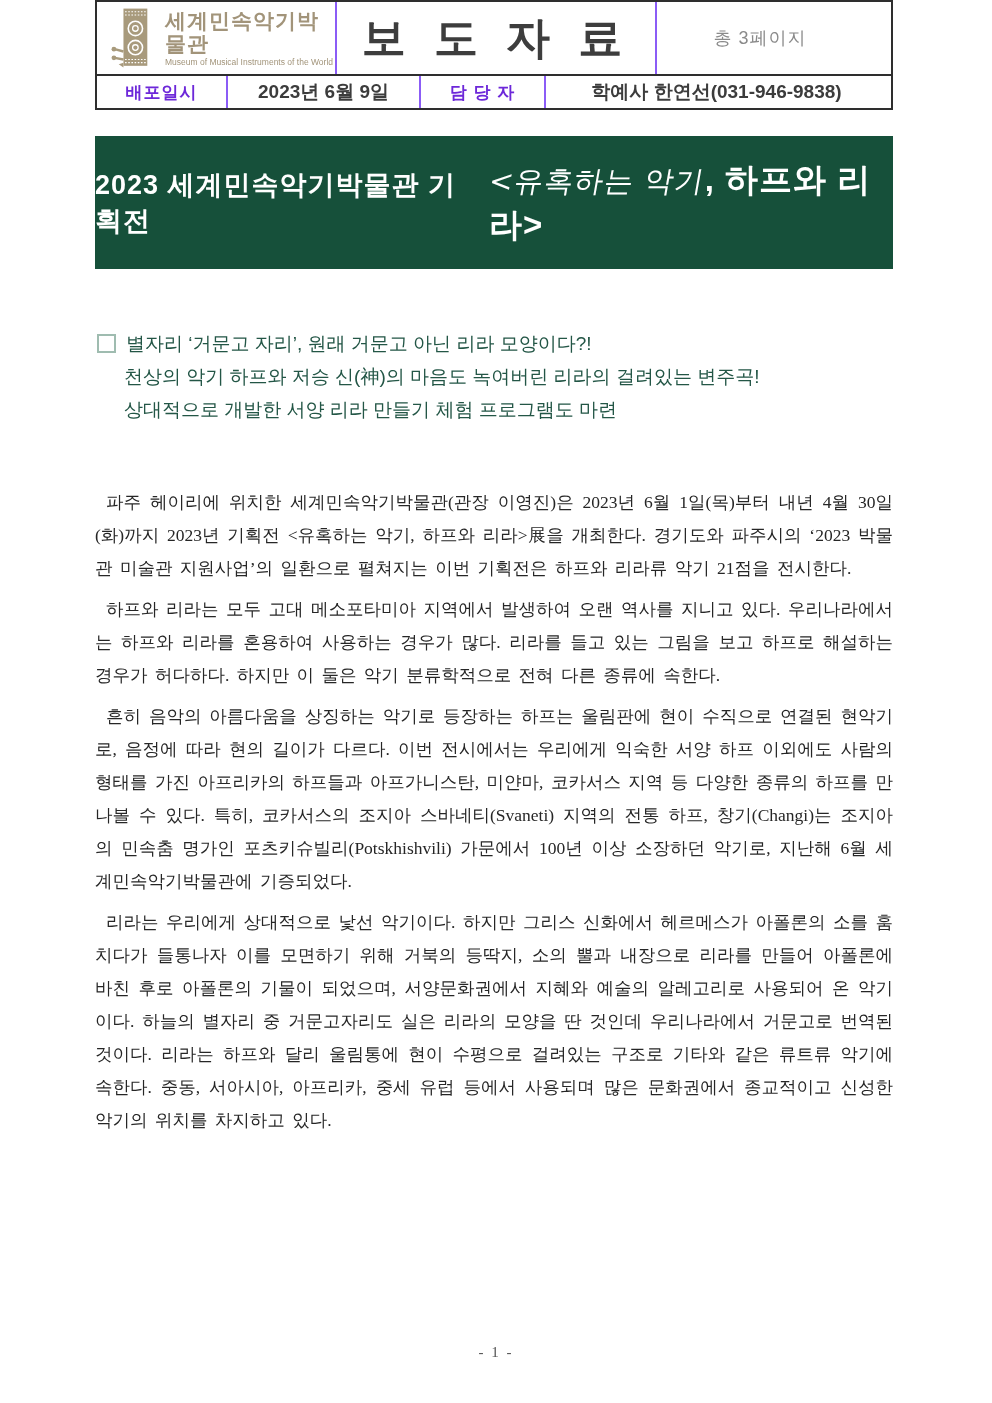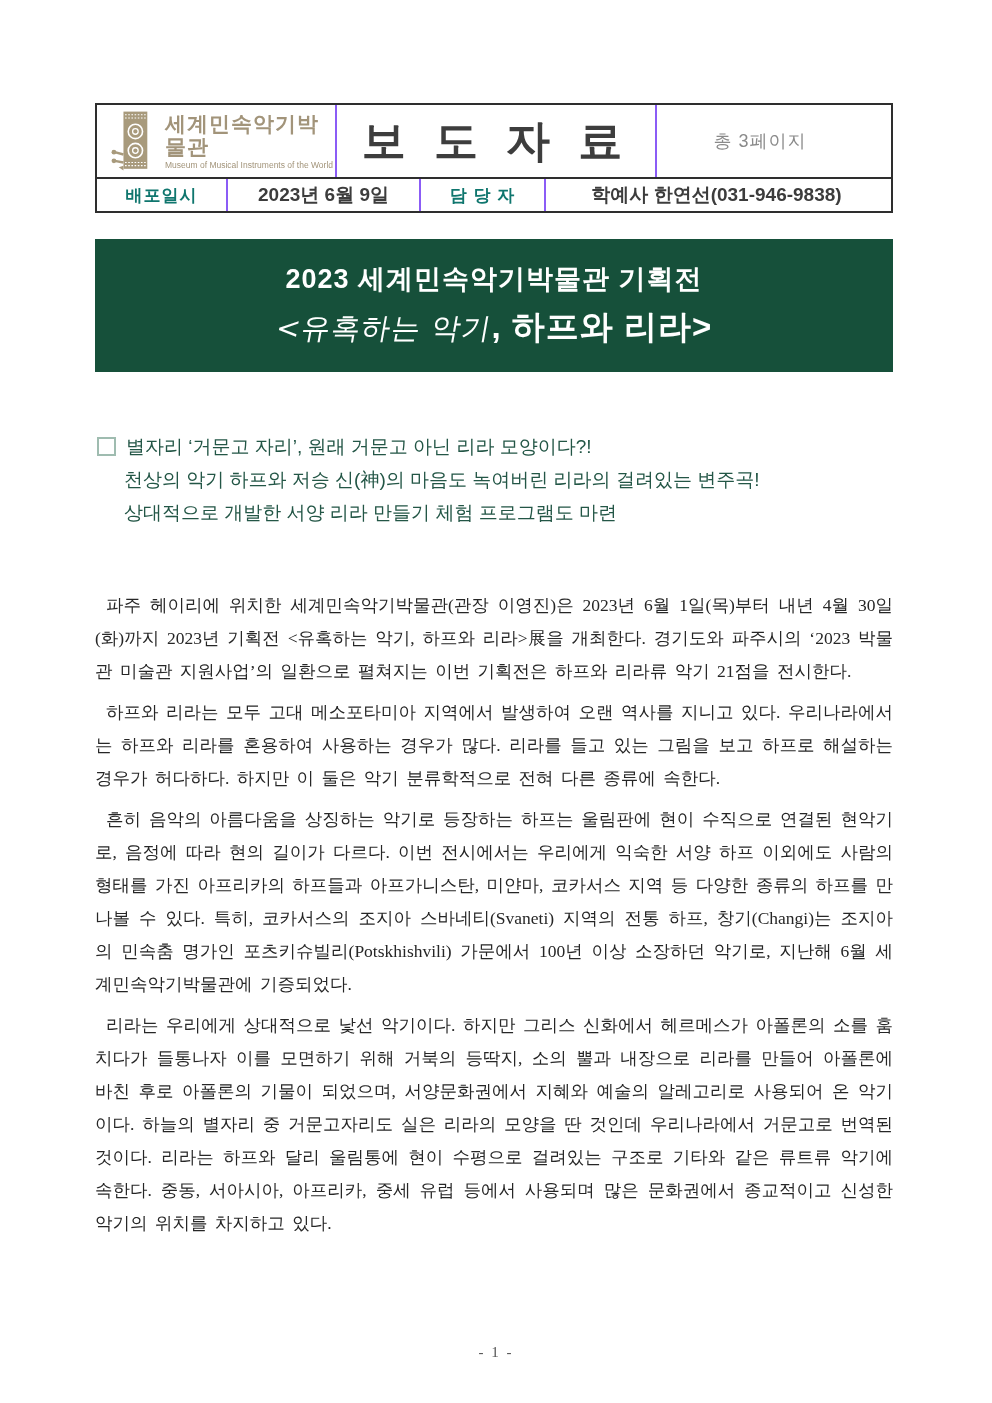--- a/index.html
+++ b/index.html
@@ -10,21 +10,20 @@
     margin: 0 auto;
     background: #ffffff;
     font-family: "Liberation Sans", "DejaVu Sans", sans-serif;
     color: #262626;
     overflow: hidden;
   }
   .content { position: absolute; left: 95px; top: 0; width: 798px; }
 
   
   .hdr-table {
-    margin-top: 103px;
     border: 2px solid #2e2e2e;
     box-sizing: border-box;
     width: 798px;
   }
   .hdr-row { display: flex; }
   .hdr-row-top { height: 72px; }
   .hdr-row-bottom { height: 32px; border-top: 2px solid #2e2e2e; }
   .hdr-cell {
     display: flex; align-items: center; justify-content: center;
     box-sizing: border-box;
@@ -35,36 +34,36 @@
   .cell-pages { width: 208px; }
   .doc-type {
     font-size: 44px; font-weight: bold; color: #3d3d3d;
     letter-spacing: 8px; white-space: nowrap;
   }
   .total-pages { font-size: 18px; color: #8a8a8a; letter-spacing: 1px; }
   .cell-release-label { width: 129px; }
   .cell-release-date { width: 193px; }
   .cell-manager-label { width: 125px; }
   .cell-manager-value { width: 343px; }
-  .hdr-label { font-size: 17px; font-weight: bold; color: #0f766e; letter-spacing: 1px; }
+  .hdr-label { font-size: 17px; font-weight: bold; color: #6d28d9; letter-spacing: 1px; }
   .hdr-value { font-size: 19px; font-weight: bold; color: #3c3c3c; }
 
   
   .logo-wrap { display: flex; align-items: center; gap: 8px; }
   .logo-icon { width: 48px; height: 62px; flex: 0 0 auto; }
   .logo-text-kr { font-size: 21px; font-weight: bold; color: #a2947a; letter-spacing: 1px; line-height: 1.1; }
   .logo-text-en { font-size: 8.5px; color: #a2947a; margin-top: 2px; }
 
   
   .banner {
     margin-top: 26px;
     height: 133px;
     background: #16503a;
     color: #ffffff;
-    display: flex; flex-direction: column;
+    display: flex; flex-direction: row;
     align-items: center; justify-content: center;
     gap: 8px;
   }
   .banner-line1 { font-size: 27px; font-weight: bold; letter-spacing: 1px; }
   .banner-line2 { font-size: 33px; font-weight: bold; letter-spacing: 1px; }
   .banner-script {
     display: inline-block;
     transform: skewX(-10deg);
     font-weight: 500;
     font-size: 29px;

